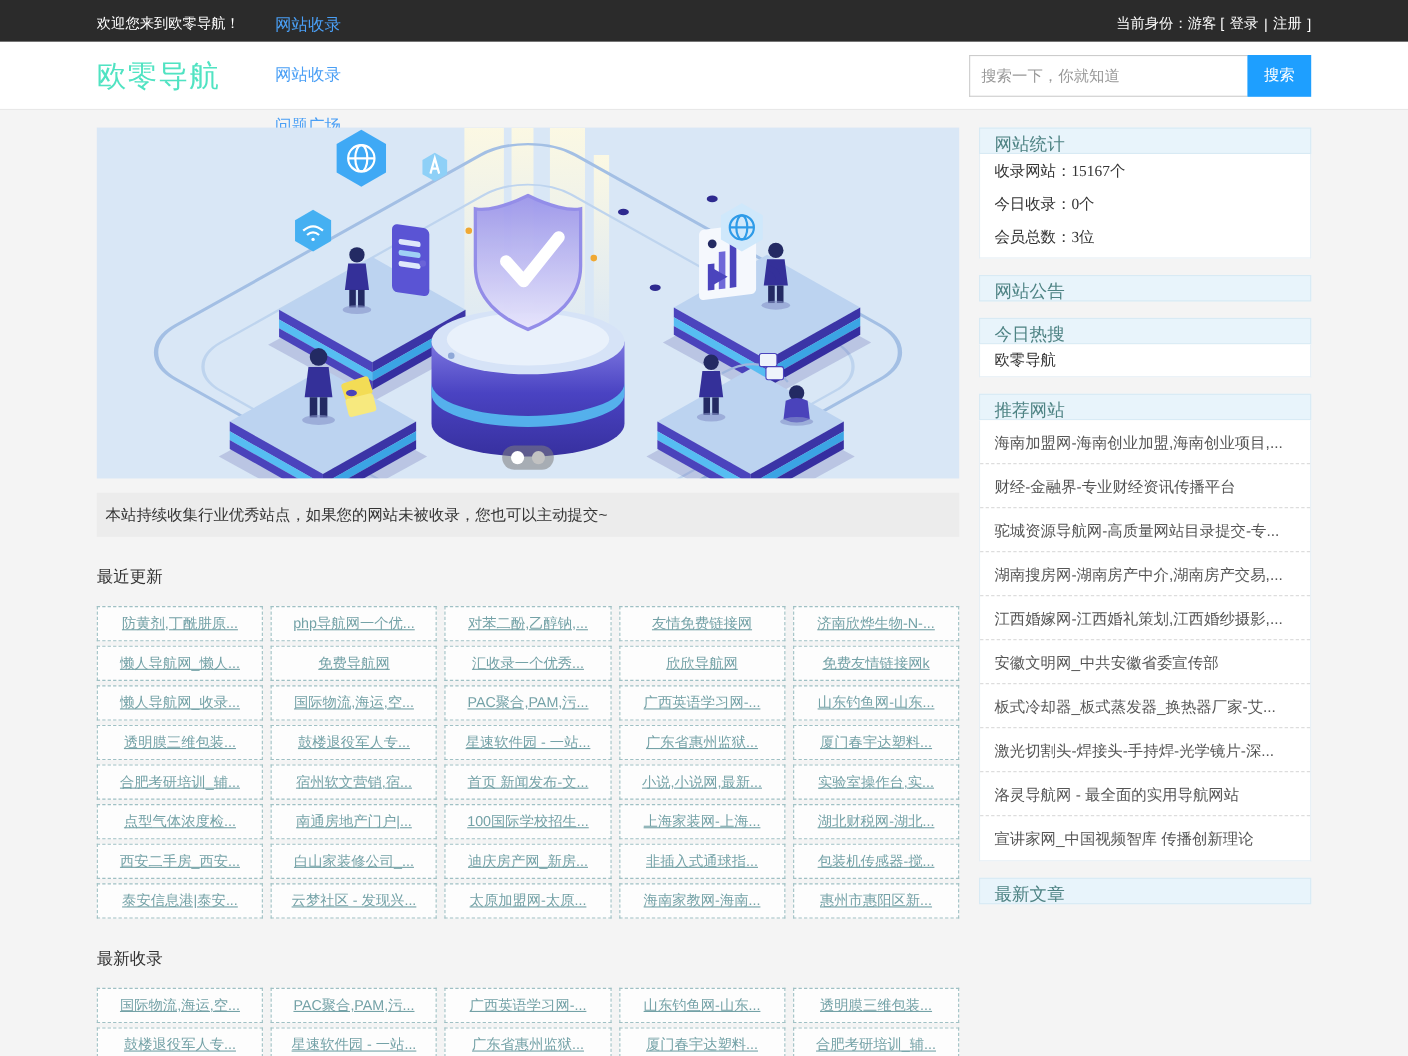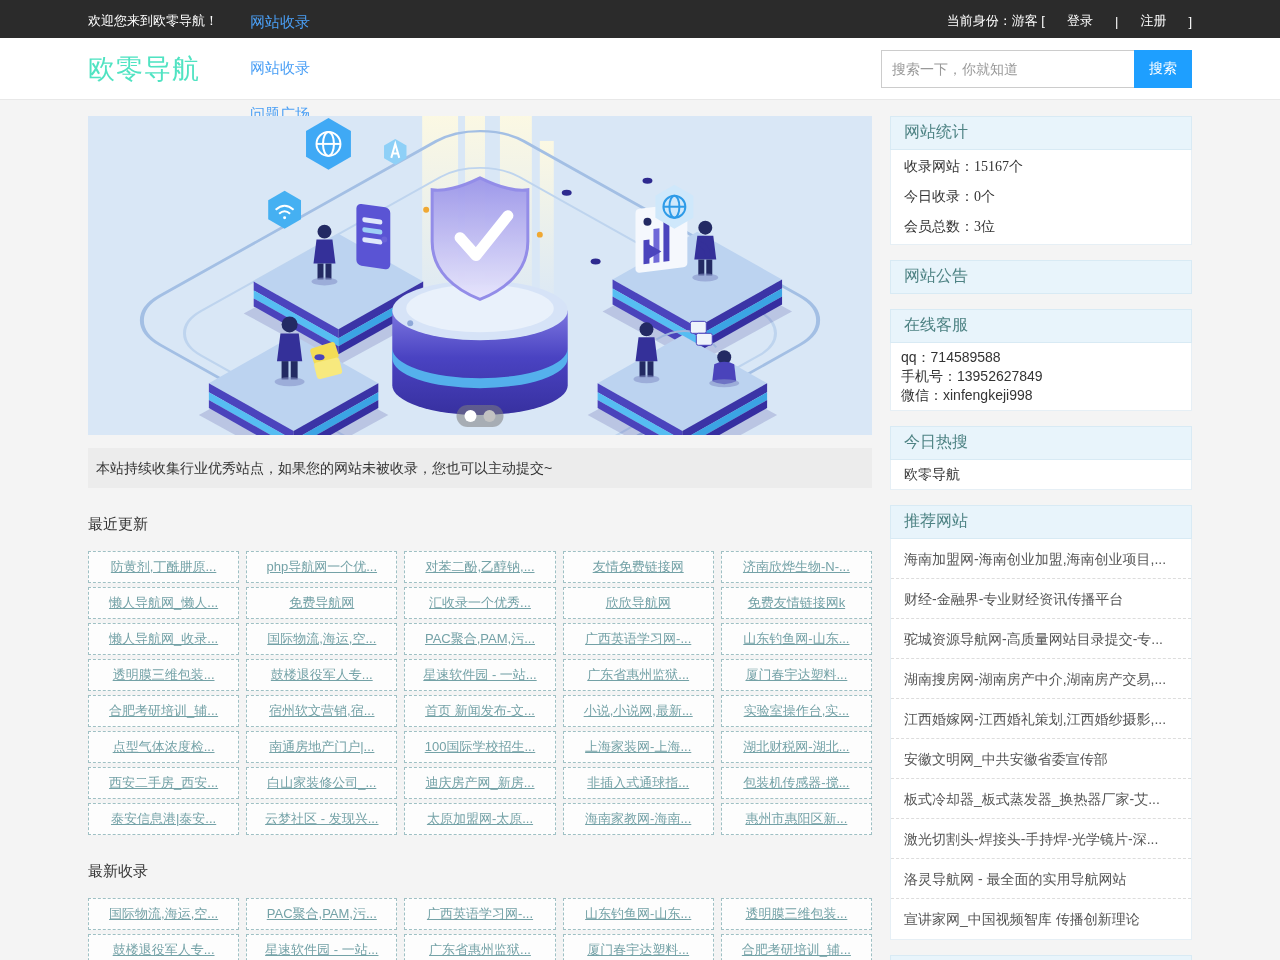--- a/index.html
+++ b/index.html
@@ -9,21 +9,21 @@
     background: #f4f4f4;
     font-family: "Liberation Sans", "DejaVu Sans", sans-serif;
     color: #333;
   }
   .container { width: 1104px; margin: 0 auto; }
 
   
   .topbar { height: 38px; background: #2b2b2b; color: #fff; font-size: 13px; }
   .topbar .container { height: 42px; display: flex; align-items: center; justify-content: space-between; text-align: center; }
   .topbar a, .topbar span { color: #fff; text-decoration: none; }
-  .identity { display: flex; gap: 22px; align-items: center; }
+  .identity { display: flex; gap: 5px; align-items: center; }
 
   
   .header { height: 62px; background: #fff; border-bottom: 1px solid #e8e8e8; }
   .header .container { height: 100%; display: flex; align-items: center; }
   .logo { font-size: 27px; color: #50e3c2; letter-spacing: 1px; margin-right: 50px; cursor: pointer; }
   .nav { display: flex; gap: 27px; flex-direction: column; }
   .nav-item { font-size: 15px; color: #4a9ff5; cursor: pointer; }
   .searchbar { margin-left: auto; display: flex; align-items: center; }
   .search-input {
     width: 253px; height: 38px; border: 1px solid #ccc; border-right: none;
@@ -61,21 +61,21 @@
   .link-grid { display: grid; grid-template-columns: repeat(5, 1fr); gap: 4px 7px; }
   .link-cell {
     height: 32px; line-height: 30px; border: 1px dashed #9fc0c4; background: #fdfdfd;
     text-align: center; font-size: 13px; color: #74a2a7; cursor: pointer;
     white-space: nowrap; overflow: hidden; padding: 0 4px;
   }
 
   
   .side-box { margin-bottom: 15px; }
   .side-head {
-    height: 34px; line-height: 30px; background: #e8f4fb; border: 1px solid #d8eaf4;
+    height: 24px; line-height: 30px; background: #e8f4fb; border: 1px solid #d8eaf4;
     padding-left: 13px; font-size: 16px; color: #4e8384;
   }
   .side-body { background: #fff; border: 1px solid #e6eff5; border-top: none; }
   .stat-row { height: 30px; line-height: 30px; padding-left: 13px; font-size: 14px; color: #333; font-family: Liberation Serif, serif; }
   .stats-body { padding: 2px 0; }
   .service-body { padding: 5px 10px; font-size: 14px; color: #333; line-height: 19px; }
   .service-line { white-space: nowrap; }
   .hot-body .hot-item { height: 29px; line-height: 29px; padding-left: 13px; font-size: 14px; color: #333; cursor: pointer; }
   .rec-item {
     height: 40px; line-height: 40px; padding-left: 13px; font-size: 14px; color: #555;
@@ -338,29 +338,20 @@
       <div class="stat-row">收录网站：15167个</div>
           <div class="stat-row">今日收录：0个</div>
           <div class="stat-row">会员总数：3位</div>
         </div>
     </div>
 
     <div class="side-box">
       <div class="side-head">网站公告</div>
     </div>
 
-    <div class="side-box">
-      <div class="side-head">在线客服</div>
-      <div class="side-body service-body">
-
-      <div class="service-line">qq：714589588</div>
-          <div class="service-line">手机号：13952627849</div>
-          <div class="service-line">微信：xinfengkeji998</div>
-        </div>
-    </div>
 
     <div class="side-box">
       <div class="side-head">今日热搜</div>
       <div class="side-body hot-body">
 
       <div class="hot-item">欧零导航</div>
         </div>
     </div>
 
     <div class="side-box">

